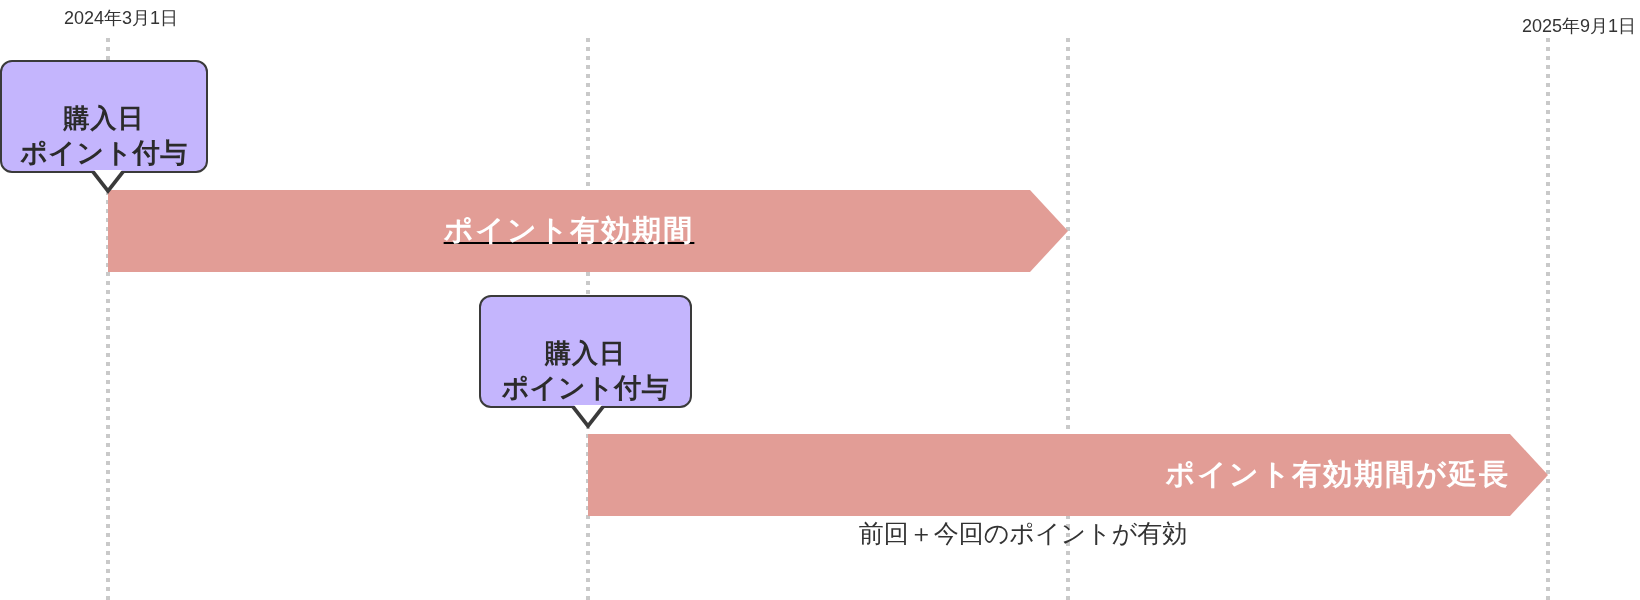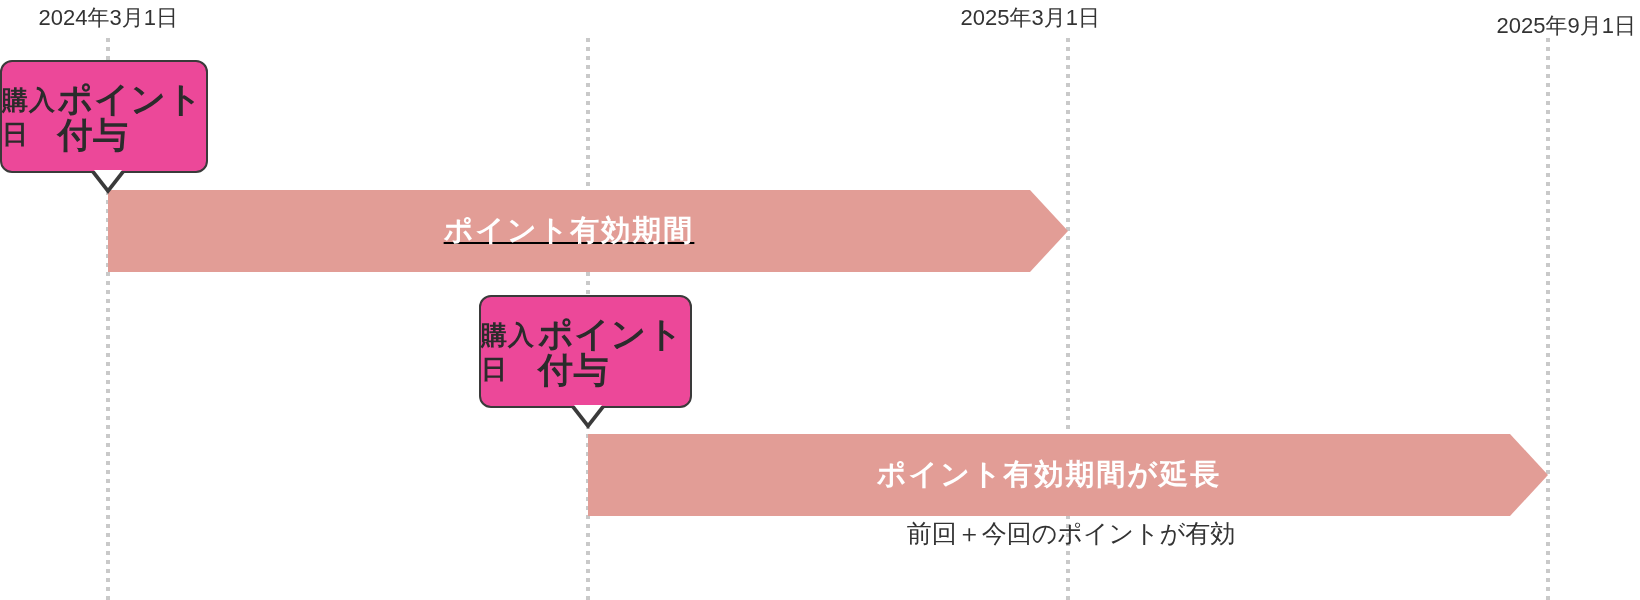--- a/index.html
+++ b/index.html
@@ -24,50 +24,50 @@
     width: 4px;
     background-image: linear-gradient(to bottom, #c9c9c9 0px, #c9c9c9 4px, rgba(0,0,0,0) 4px, rgba(0,0,0,0) 9px);
     background-size: 4px 9px;
     background-repeat: repeat-y;
   }
 
   
   .date-label {
     position: absolute;
     top: 4px;
-    font-size: 22px;
+    font-size: 18px;
     line-height: 28px;
     color: #333333;
     white-space: nowrap;
     transform: translateX(-100%);
     letter-spacing: 0px;
   }
 
   
   .callout {
     position: absolute;
     box-sizing: border-box;
     border: 2.5px solid #3a3a3a;
     border-radius: 12px;
-    background: #ec4899;
+    background: #c4b5fd;
     display: flex;
-    flex-direction: row;
+    flex-direction: column;
     align-items: center;
     justify-content: flex-end;
     color: #2b2b2b;
     font-weight: bold;
     z-index: 4;
   }
   .callout .line1 {
     font-size: 26px;
     line-height: 34px;
     letter-spacing: 1px;
   }
   .callout .line2 {
-    font-size: 35px;
+    font-size: 27px;
     line-height: 36px;
     letter-spacing: 0.5px;
   }
   
   .tail-out, .tail-in {
     position: absolute;
     width: 0;
     height: 0;
   }
   .tail-out {
@@ -122,21 +122,20 @@
 <body>
 
 <div id="stage">
 
   <div class="guide" style="left:106px;"></div>
   <div class="guide" style="left:586px;"></div>
   <div class="guide" style="left:1066px;"></div>
   <div class="guide" style="left:1546px;"></div>
 
   <div class="date-label" style="left:178px;">2024年3月1日</div>
-  <div class="date-label" style="left:1100px;">2025年3月1日</div>
   <div class="date-label" style="left:1636px;margin-top:8px;">2025年9月1日</div>
 
   <div class="callout" style="left:0px; top:60px; width:208px; height:113px;">
     <div class="line1">購入日</div>
     <div class="line2">ポイント付与</div>
   </div>
   <div class="tail-out" style="left:90px; top:171px; z-index:5;"></div>
   <div class="tail-in" style="left:94px; top:170px; z-index:6;"></div>
 
   <div class="bar" style="left:108px; top:190px; width:922px; height:82px;text-decoration:underline;">
@@ -144,20 +143,20 @@
   </div>
   <div class="bar-head" style="left:1030px; top:190px;"></div>
 
   <div class="callout" style="left:479px; top:295px; width:213px; height:113px;">
     <div class="line1">購入日</div>
     <div class="line2">ポイント付与</div>
   </div>
   <div class="tail-out" style="left:570px; top:406px; z-index:5;"></div>
   <div class="tail-in" style="left:574px; top:405px; z-index:6;"></div>
 
-  <div class="bar" style="left:588px; top:434px; width:922px; height:82px;">
+  <div class="bar" style="left:588px; top:434px; width:922px; height:82px;justify-content:flex-end;">
     <span class="bar-label">ポイント有効期間が延長</span>
   </div>
   <div class="bar-head" style="left:1510px; top:434px;"></div>
 
-  <div class="caption" style="left:1023px; top:516px;margin-left:48px;">前回＋今回のポイントが有効</div>
+  <div class="caption" style="left:1023px; top:516px;">前回＋今回のポイントが有効</div>
 
 </div>
 
 </body></html>

